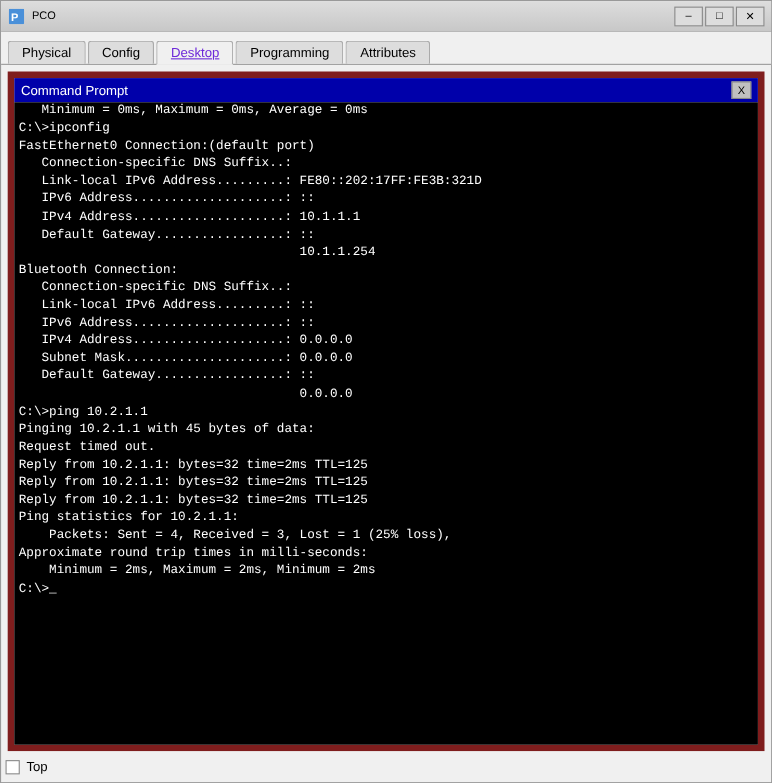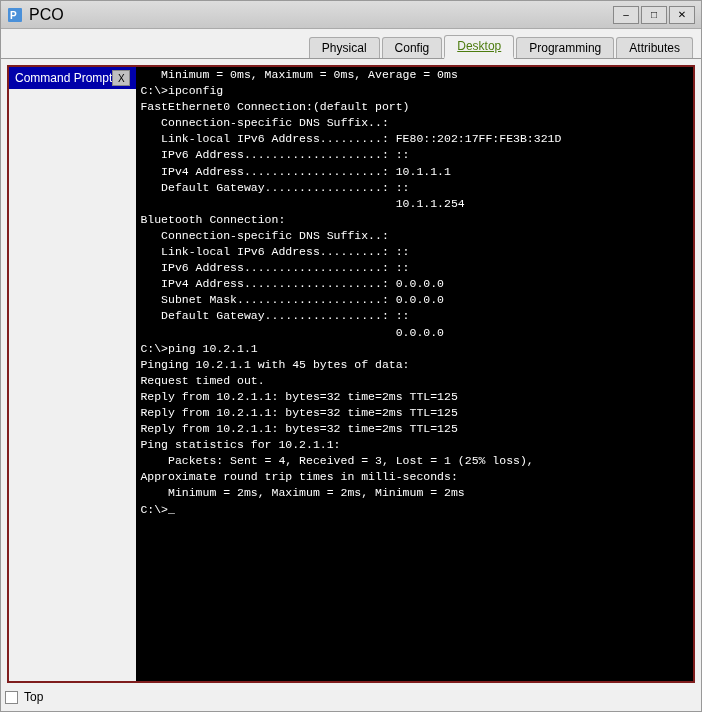--- a/index.html
+++ b/index.html
@@ -40,21 +40,21 @@
       justify-content: center;
     }
 
     .title-bar-icon svg {
       width: 14px;
       height: 14px;
     }
 
     .title-bar-text {
       flex: 1;
-      font-size: 16px;
+      font-size: 10px;
       color: #000;
     }
 
     .title-bar-controls {
       display: flex;
       gap: 2px;
     }
 
     .title-btn {
       width: 26px;
@@ -69,62 +69,61 @@
       color: #000;
     }
 
     .tab-bar {
       display: flex;
       align-items: flex-end;
       background: #f0f0f0;
       padding: 4px 6px 0 6px;
       border-bottom: 1px solid #999;
       height: 30px;
-      justify-content: flex-end;
     }
 
     .tab {
       padding: 3px 12px;
       font-size: 12px;
       cursor: pointer;
       border: 1px solid #aaa;
       border-bottom: none;
       background: #ddd;
       margin-right: 2px;
       border-radius: 3px 3px 0 0;
       color: #000;
     }
 
     .tab.active {
       background: #f0f0f0;
-      border-bottom: 3px solid #14532d;
+      border-bottom: 1px solid #14532d;
       font-weight: normal;
-      color: #4d7c0f;
+      color: #6d28d9;
       border-bottom-color: #f0f0f0;
       margin-bottom: -1px;
       z-index: 1;
     }
 
     .tab.underline {
       text-decoration: underline;
     }
 
     .main-content {
       flex: 1;
       padding: 6px 6px 0 6px;
       display: flex;
       flex-direction: column;
       overflow: hidden;
     }
 
     .cmd-window {
       flex: 1;
       display: flex;
-      flex-direction: row;
-      border: 2px solid #7f1d1d;
+      flex-direction: column;
+      border: 6px solid #7f1d1d;
     }
 
     .cmd-titlebar {
       height: 22px;
       background: #0000aa;
       display: flex;
       align-items: center;
       justify-content: space-between;
       padding: 0 6px;
       color: white;

